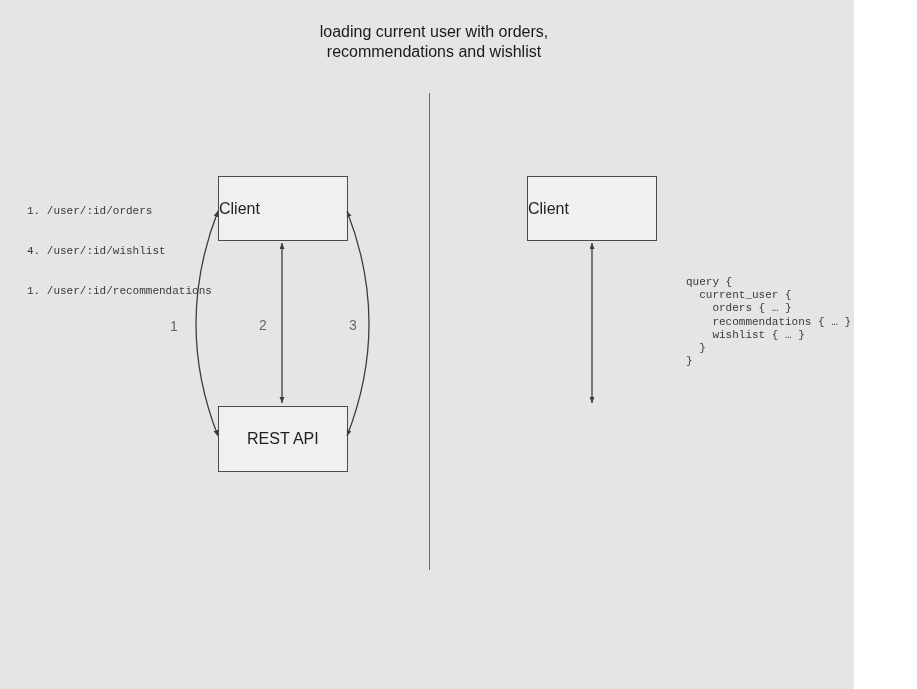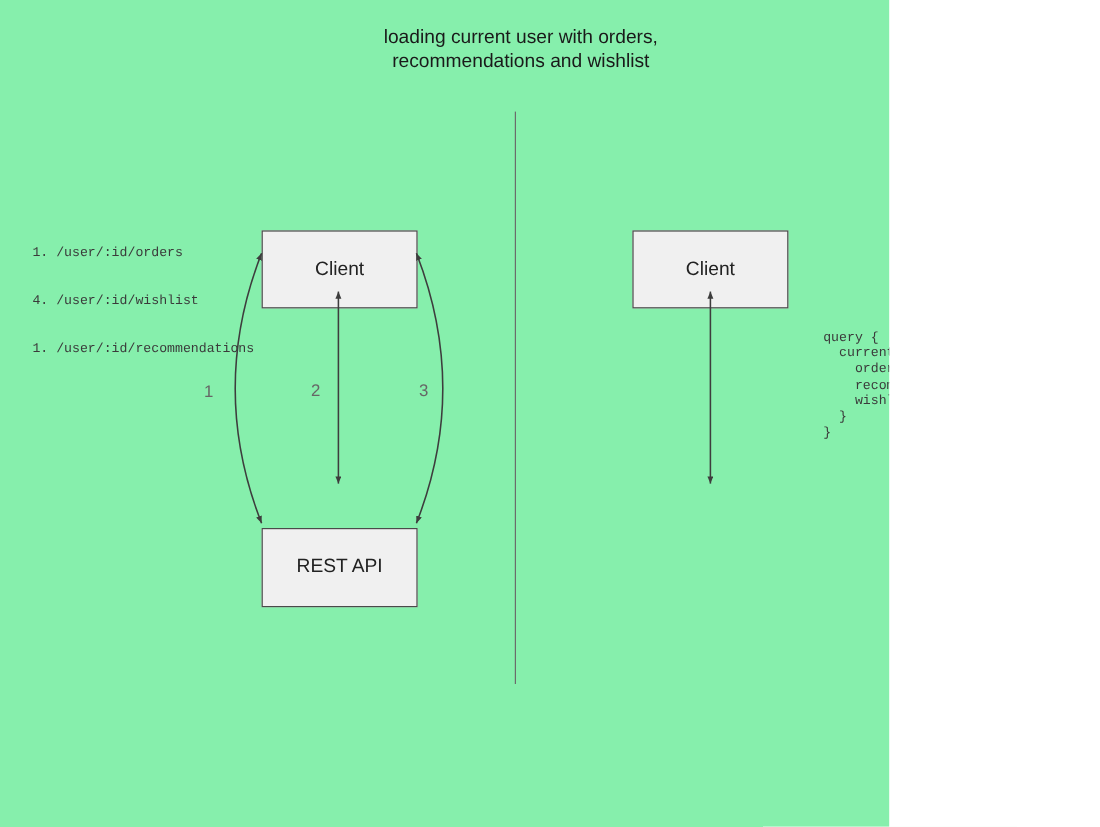--- a/index.html
+++ b/index.html
@@ -2,23 +2,23 @@
 <html style="--title-text: #1a1a1a; --box-fill: #f0f0f0; --box-border: #4a4a4a; --arrow: #3d3d3d; --label: #666666; --mono-text: #3a3a3a; --divider: #6b6b6b;"><head>
 <meta charset="utf-8">
 <style>
   html, body {
     margin: 0;
     padding: 0;
     background: #ffffff;
   }
   #canvas {
     position: relative;
-    width: 741px;
+    width: 854px;
     height: 689px;
-    background: #86efac;
+    background: #e5e5e5;
     font-family: "Liberation Sans", sans-serif;
     overflow: hidden;
   }
   .title {
     position: absolute;
     left: 234px;
     top: 22px;
     width: 400px;
     text-align: center;
     font-size: 16px;
@@ -27,24 +27,23 @@
     white-space: pre-line;
   }
   .node-box {
     position: absolute;
     width: 130px;
     box-sizing: border-box;
     background: var(--box-fill);
     border: 1.5px solid var(--box-border);
     display: flex;
     align-items: center;
-    justify-content: center;
+    justify-content: flex-start;
     font-size: 16px;
     color: #222222;
-    margin-top: 16px;
   }
   .mono {
     font-family: "Liberation Mono", "DejaVu Sans Mono", monospace;
     font-size: 11px;
     line-height: 13.2px;
     color: var(--mono-text);
     white-space: pre;
     margin-left: 19px;
   }
   .endpoints {
@@ -96,21 +95,21 @@
   <div class="endpoints mono">
     <span>1. /user/:id/orders</span>
     <span>4. /user/:id/wishlist</span>
     <span>1. /user/:id/recommendations</span>
   </div>
 
   <div class="node-box" style="left:218px; top:176px; height:65px;">
     <span>Client</span>
   </div>
 
-  <div class="node-box" style="left:218px; top:424px; height:66px;">
+  <div class="node-box" style="left:218px; top:406px; height:66px;padding-left:28px;">
     <span>REST API</span>
   </div>
 
   <div class="arrow-label" style="left:174px; top:326px;">1</div>
   <div class="arrow-label" style="left:263px; top:325px;">2</div>
   <div class="arrow-label" style="left:353px; top:325px;">3</div>
 
   <div class="divider"></div>
 
   <div class="node-box" style="left:527px; top:176px; height:65px;">

